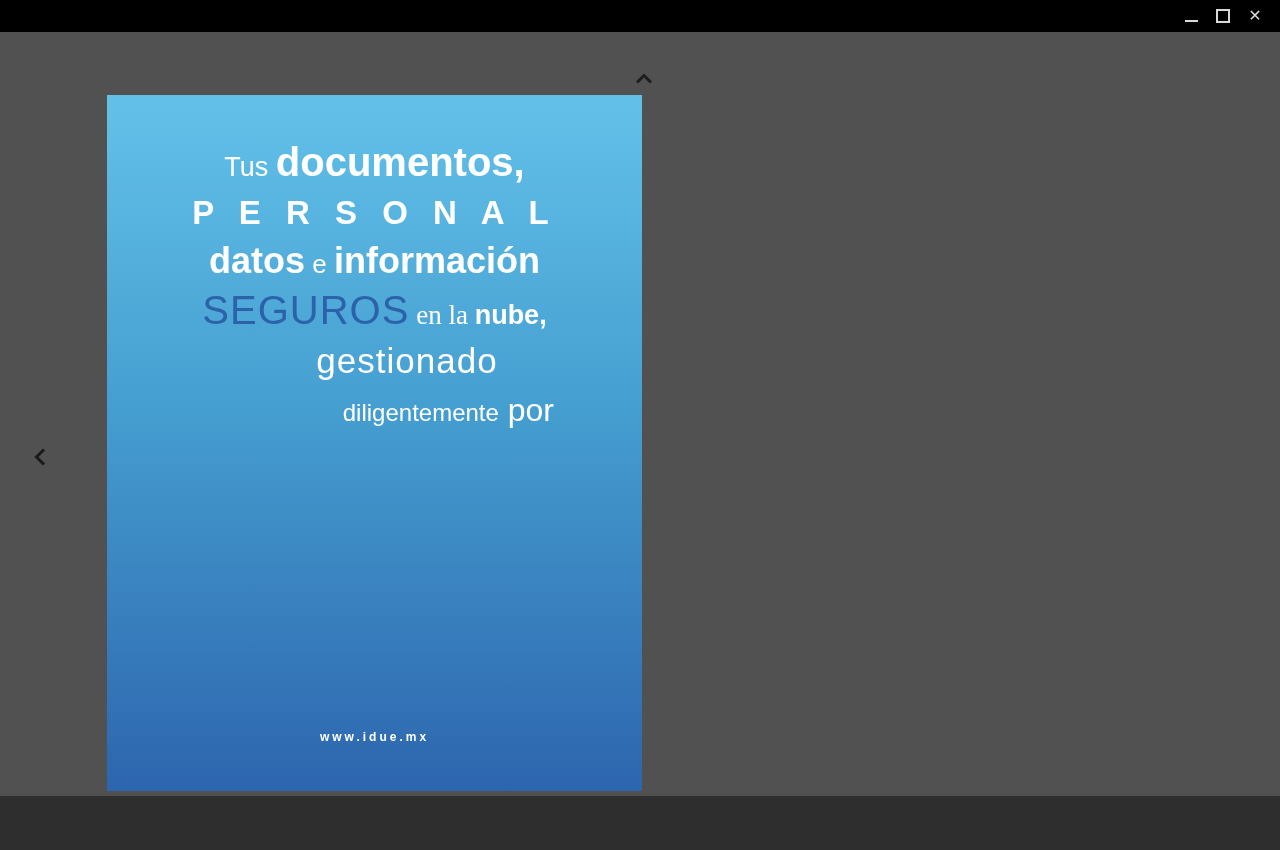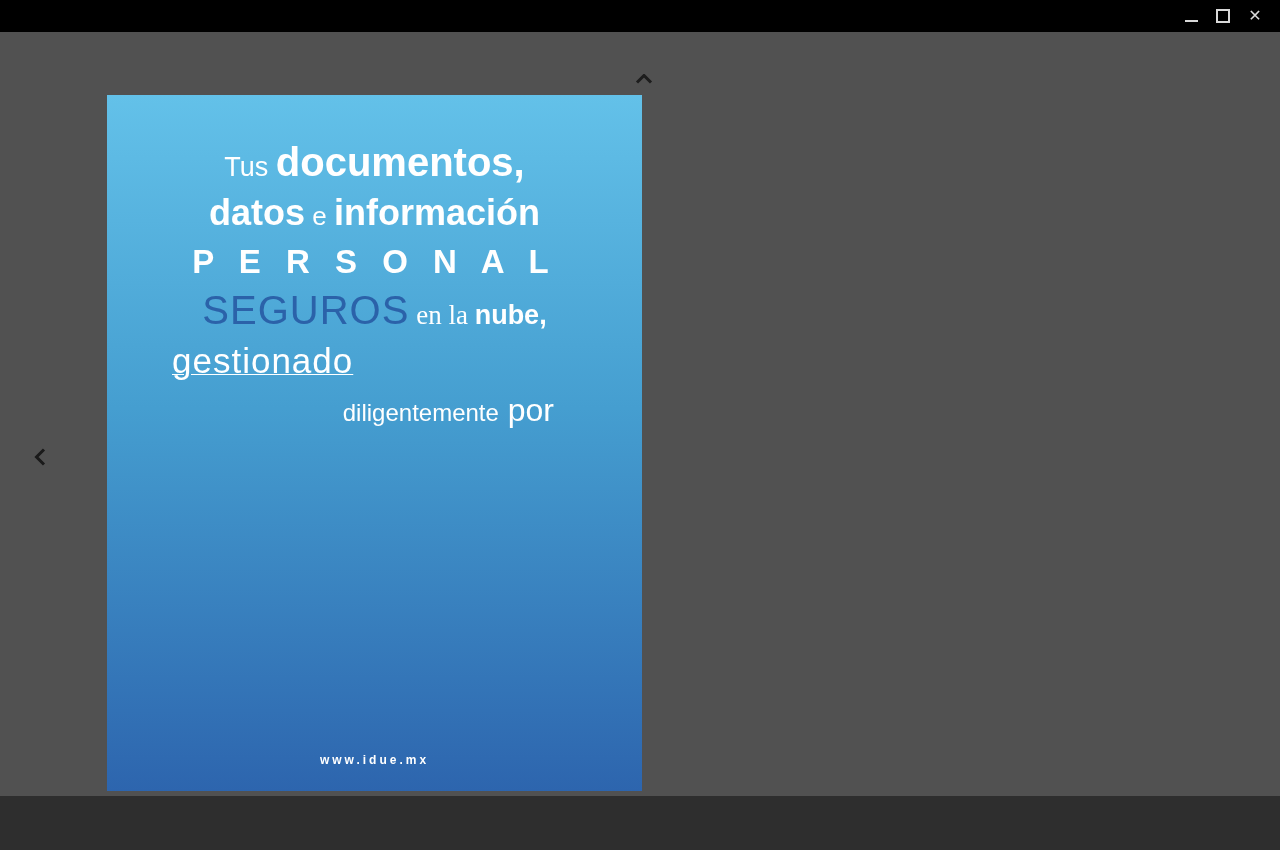--- a/index.html
+++ b/index.html
@@ -67,31 +67,31 @@
 
   .l2 .seg-bold  { font-size: 36px; }
   .l2 .seg-light { font-size: 26px; }
 
   .l3 .seg-bold  { font-size: 33px; letter-spacing: 8px; }
 
   .l4 .seg-seguros { font-size: 40px; font-weight: 400; color: #2b62a9; letter-spacing: 1px; }
   .l4 .seg-light   { font-size: 27px; font-family: Liberation Serif, serif; }
   .l4 .seg-nube    { font-size: 27px; font-weight: 700; margin-top: 48px; }
 
-  .l5 { text-align: left; padding-left: 65px; text-decoration: underline; }
+  .l5 { text-align: center; padding-left: 65px; }
   .l5 .seg-reg { font-size: 35px; font-weight: 400; letter-spacing: 1px; }
 
   .l6 { text-align: right; padding-right: 88px; }
   .l6 .seg-reg   { font-size: 24px; font-weight: 400; }
   .l6 .seg-light { font-size: 32px; }
 
   .l7 .seg-reg { font-size: 31px; font-weight: 400; letter-spacing: 0.5px; }
 
   .poster-url {
-    position: absolute; bottom: 24px; left: 0; width: 100%;
+    position: absolute; bottom: 47px; left: 0; width: 100%;
     text-align: center;
     color: #ffffff;
     font-size: 12px; font-weight: 700; letter-spacing: 3px;
   }
 </style>
 </head>
 <body>
 
 <div class="titlebar">
   <div class="win-btn">
@@ -105,25 +105,25 @@
   </div>
 </div>
 
 <div class="canvas">
 
   <div class="poster">
     <div class="poster-text">
       <div class="line l1">
         <span class="seg-light">Tus </span><span class="seg-bold">documentos,</span>
       </div>
+      <div class="line l3">
+        <span class="seg-bold">P E R S O N A L</span>
+      </div>
       <div class="line l2">
         <span class="seg-bold">datos</span><span class="seg-light"> e </span><span class="seg-bold">información</span>
-      </div>
-      <div class="line l3">
-        <span class="seg-bold">P E R S O N A L</span>
       </div>
       <div class="line l4">
         <span class="seg-seguros">SEGUROS</span><span class="seg-light"> en la </span><span class="seg-nube">nube,</span>
       </div>
       <div class="line l5">
         <span class="seg-reg">gestionado</span>
       </div>
       <div class="line l6">
         <span class="seg-reg">diligentemente</span><span class="seg-light"> por</span>
       </div>

